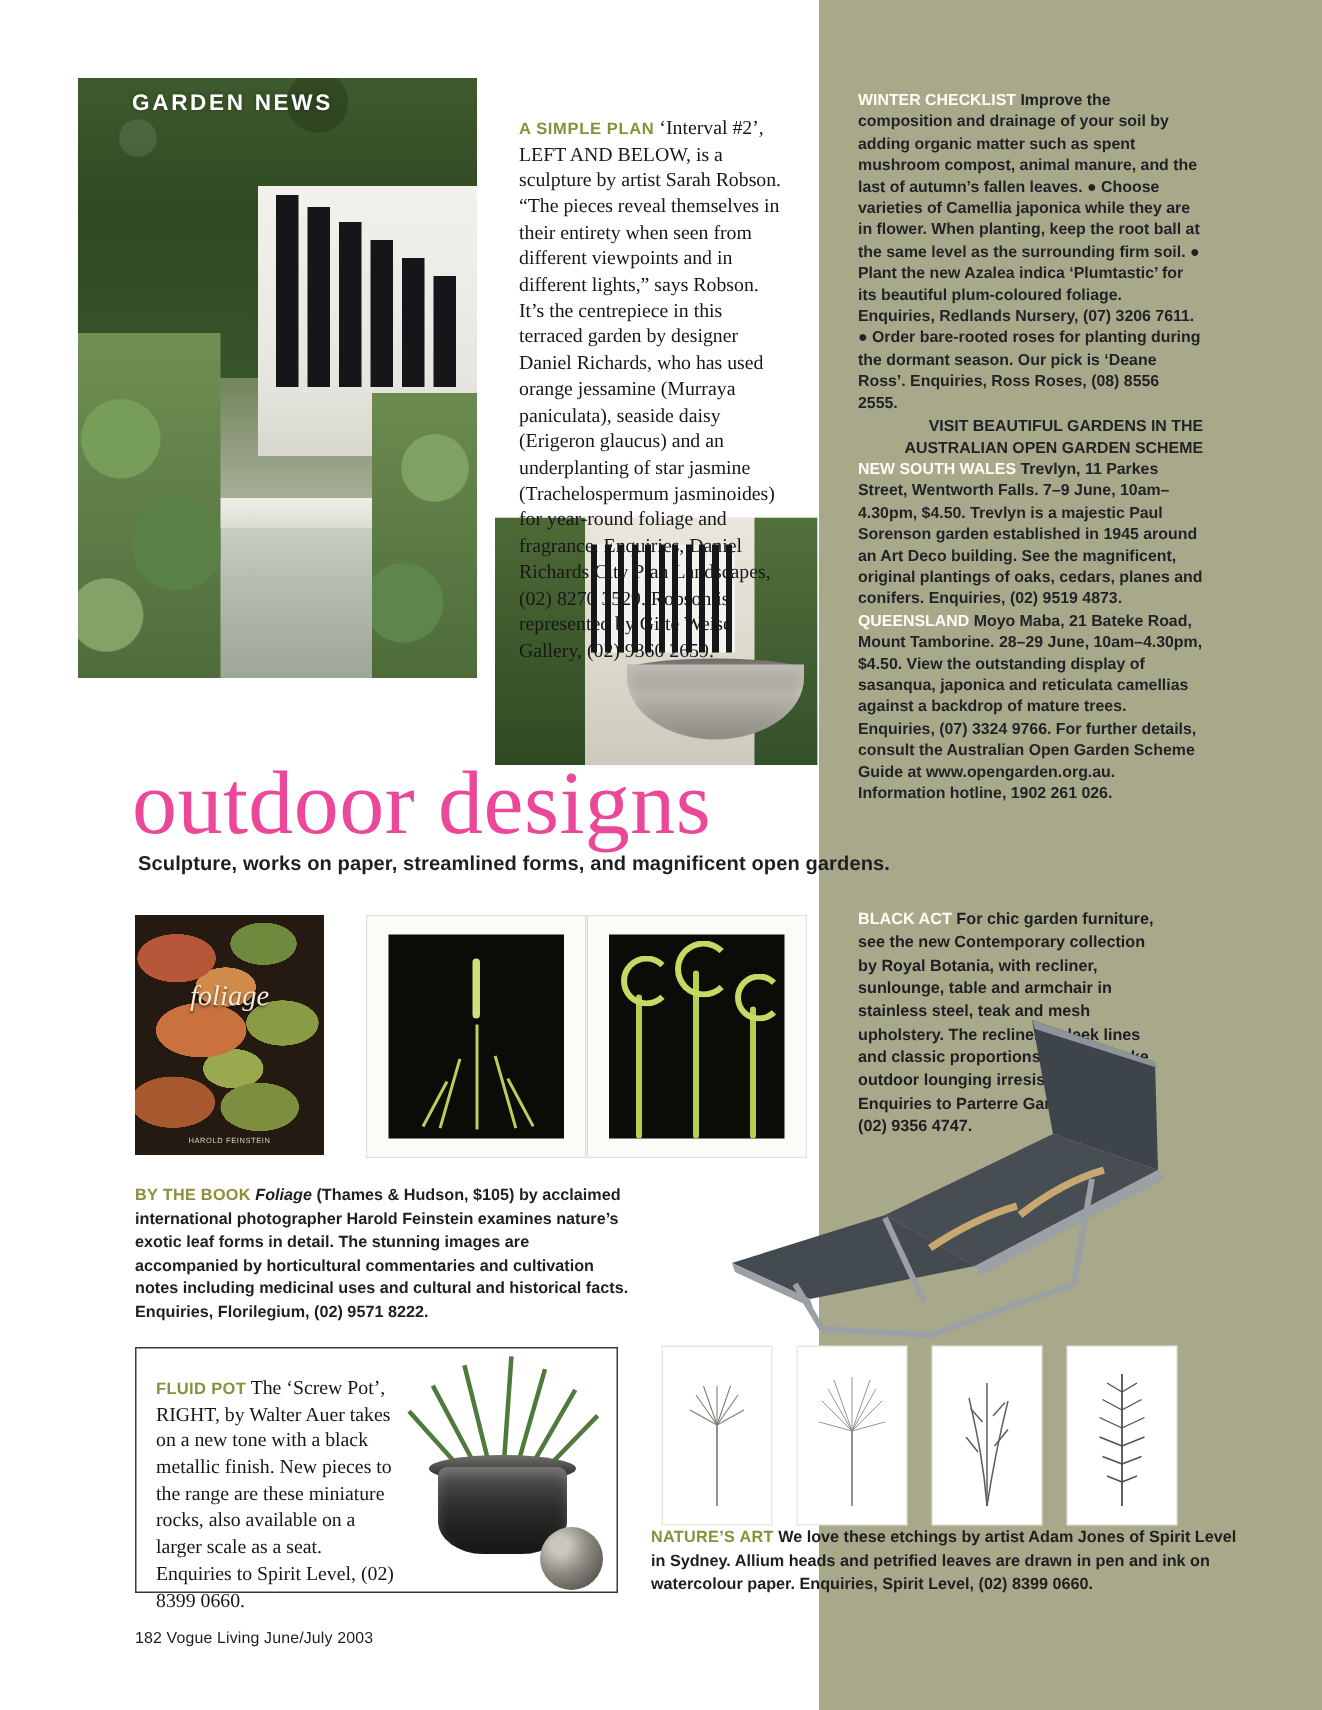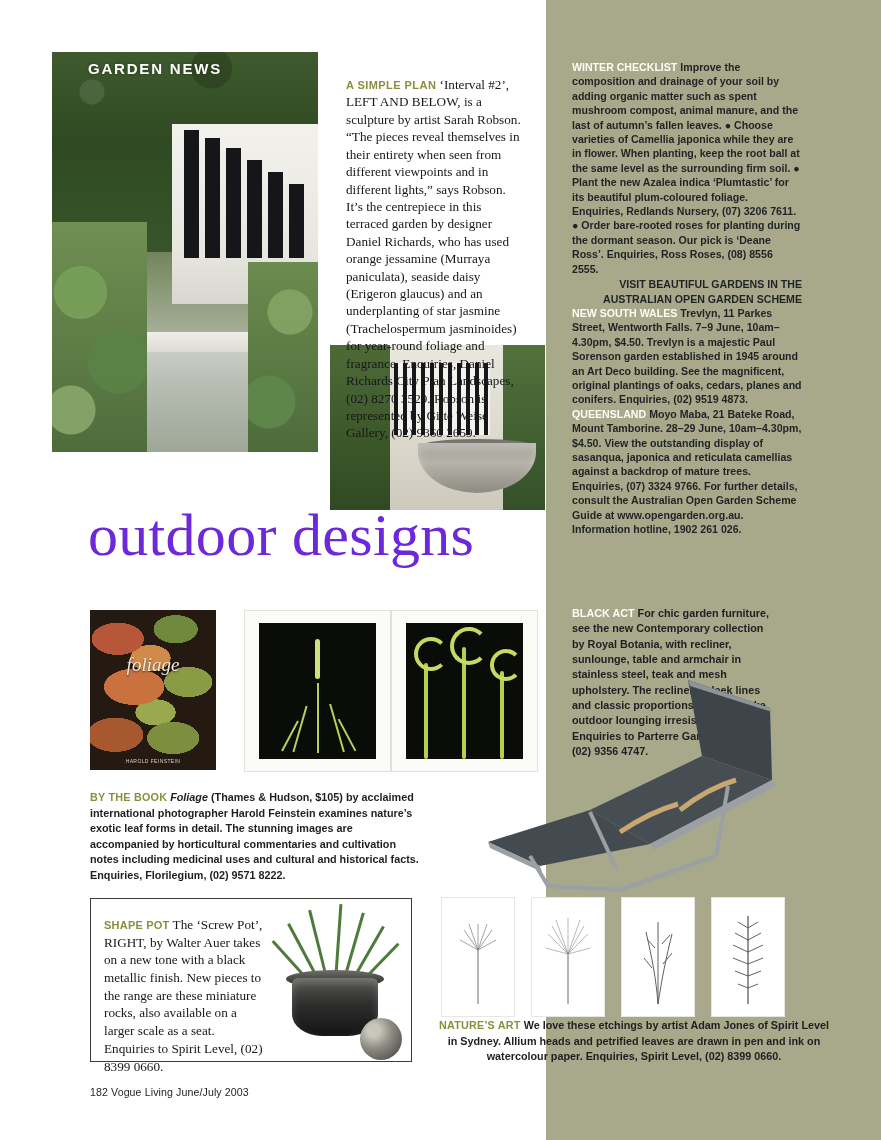--- a/index.html
+++ b/index.html
@@ -113,21 +113,21 @@
     font-family:"Liberation Sans", sans-serif;
     font-size:10.6px;line-height:1.36;color:#1f2326;font-weight:bold;
   }
   .olive-col p{margin:0 0 0 0;}
   .olive-kicker{color:#fdfdf6;}
 
   
   .masthead{
     position:absolute;left:88px;top:505px;
     font-family:"Liberation Serif", serif;
-    font-size:60px;line-height:1;color:#6d28d9;letter-spacing:.005em;
+    font-size:60px;line-height:1;color:#ec4899;letter-spacing:.005em;
   }
   .deck{
     position:absolute;left:92px;top:568px;width:640px;
     font-family:"Liberation Sans", sans-serif;
     font-size:13.4px;font-weight:bold;color:#1d1f22;letter-spacing:.005em;
   }
 
   
   .book-cover{
     position:absolute;left:90px;top:610px;width:126px;height:160px;
@@ -216,21 +216,21 @@
 
   
   .cap-book{
     position:absolute;left:90px;top:790px;width:330px;
     font-family:"Liberation Sans", sans-serif;
     font-size:10.8px;line-height:1.44;font-weight:bold;color:#1d1f22;
   }
   .cap-nature{
     position:absolute;left:434px;top:1018px;width:400px;
     font-family:"Liberation Sans", sans-serif;
-    font-size:10.8px;line-height:1.44;font-weight:bold;color:#1d1f22;text-align:center;
+    font-size:10.8px;line-height:1.44;font-weight:bold;color:#1d1f22;
   }
   .folio{
     position:absolute;left:90px;top:1086px;
     font-family:"Liberation Sans", sans-serif;
     font-size:10.6px;font-weight:normal;color:#1d1f22;letter-spacing:.01em;
   }
 </style>
 </head>
 <body>
 
@@ -279,20 +279,21 @@
       <span class="olive-kicker">NEW SOUTH WALES</span>
       <span>Trevlyn, 11 Parkes Street, Wentworth Falls. 7–9 June, 10am–4.30pm, $4.50. Trevlyn is a majestic Paul Sorenson garden established in 1945 around an Art Deco building. See the magnificent, original plantings of oaks, cedars, planes and conifers. Enquiries, (02) 9519 4873.</span>
     </p>
     <p>
       <span class="olive-kicker">QUEENSLAND</span>
       <span>Moyo Maba, 21 Bateke Road, Mount Tamborine. 28–29 June, 10am–4.30pm, $4.50. View the outstanding display of sasanqua, japonica and reticulata camellias against a backdrop of mature trees. Enquiries, (07) 3324 9766. For further details, consult the Australian Open Garden Scheme Guide at www.opengarden.org.au. Information hotline, 1902 261 026.</span>
     </p>
   </div>
 
   <div class="masthead">outdoor designs</div>
+  <div class="deck">Sculpture, works on paper, streamlined forms, and magnificent open gardens.</div>
 
   <div class="book-cover">
     <div class="bc-leaves"></div>
     <div class="bc-title">foliage</div>
     <div class="bc-foot">HAROLD FEINSTEIN</div>
   </div>
 
   <div class="book-spread">
     <div class="bs-page">
       <div class="bs-plate">
@@ -340,21 +341,21 @@
       <line x1="258" y1="126" x2="246" y2="196" stroke="#9aa0a4" stroke-width="4"></line>
       <line x1="120" y1="152" x2="146" y2="208" stroke="#9aa0a4" stroke-width="4"></line>
       <line x1="60" y1="196" x2="78" y2="226" stroke="#9aa0a4" stroke-width="4"></line>
       <line x1="246" y1="196" x2="150" y2="230" stroke="#9aa0a4" stroke-width="4"></line>
       <line x1="78" y1="226" x2="150" y2="230" stroke="#9aa0a4" stroke-width="4"></line>
     </svg>
   </div>
 
   <div class="potbox"></div>
   <div class="pot-text">
-    <span class="sans kicker" style="font-size:11px;">SHAPE POT</span>
+    <span class="sans kicker" style="font-size:11px;">FLUID POT</span>
     <span>The ‘Screw Pot’, RIGHT, by Walter Auer takes on a new tone with a black metallic finish. New pieces to the range are these miniature rocks, also available on a larger scale as a seat. Enquiries to Spirit Level, (02) 8399 0660.</span>
   </div>
   <div class="pot-plant">
     <div class="blade" style="left:62px;top:4px;width:3px;height:78px;transform:rotate(4deg);"></div>
     <div class="blade" style="left:54px;top:8px;width:3px;height:74px;transform:rotate(-14deg);"></div>
     <div class="blade" style="left:70px;top:10px;width:3px;height:72px;transform:rotate(16deg);"></div>
     <div class="blade" style="left:46px;top:16px;width:3px;height:66px;transform:rotate(-28deg);"></div>
     <div class="blade" style="left:78px;top:18px;width:3px;height:64px;transform:rotate(30deg);"></div>
     <div class="blade" style="left:38px;top:26px;width:3px;height:58px;transform:rotate(-42deg);"></div>
     <div class="blade" style="left:86px;top:28px;width:3px;height:56px;transform:rotate(44deg);"></div>

